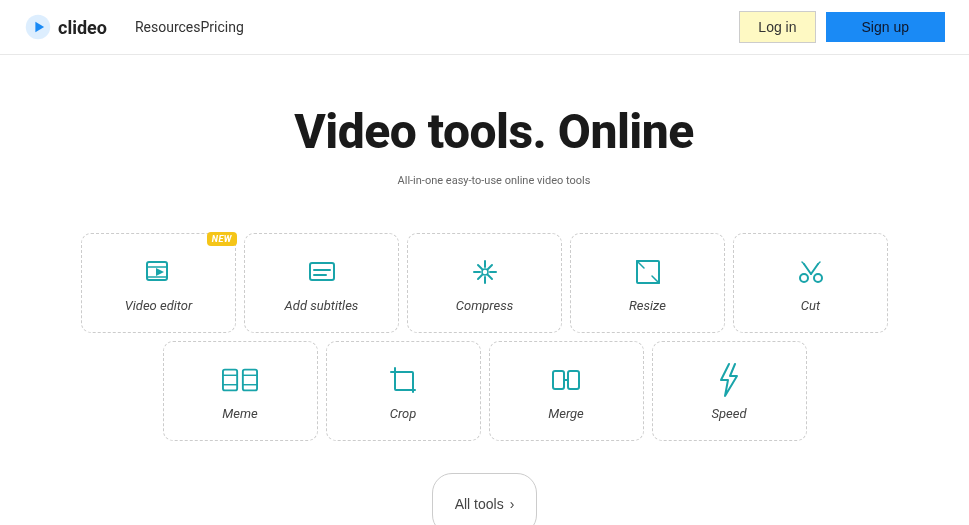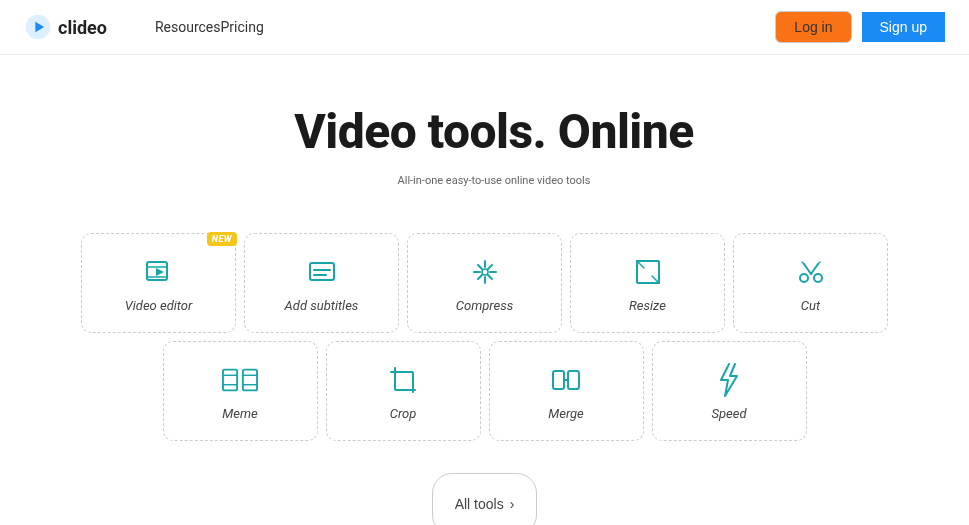--- a/index.html
+++ b/index.html
@@ -1,26 +1,26 @@
 <!DOCTYPE html>
 <html><head>
   <meta charset="utf-8">
   <style>
     * { margin: 0; padding: 0; box-sizing: border-box; }
     body { font-family: -apple-system, BlinkMacSystemFont, 'Segoe UI', Roboto, sans-serif; background: #fff; color: #222; width: 969px; min-height: 525px; overflow-x: hidden; }
 
     
     nav { display: flex; align-items: center; padding: 0 24px; height: 55px; border-bottom: 1px solid #e8e8e8; }
-    .logo { display: flex; align-items: center; gap: 6px; text-decoration: none; color: #222; font-weight: 700; font-size: 18px; margin-right: 48px; }
+    .logo { display: flex; align-items: center; gap: 6px; text-decoration: none; color: #222; font-weight: 700; font-size: 18px; margin-right: 28px; }
     .logo-icon { width: 28px; height: 28px; }
     .nav-links { display: flex; flex: 1; align-items: center; }
     .nav-link { text-decoration: none; color: #333; font-size: 14px; cursor: pointer; }
     .nav-actions { display: flex; gap: 10px; align-items: center; }
-    .btn-login { padding: 7px 18px; border: 1px solid #ccc; border-radius: 6px; background: #f97316; font-size: 14px; cursor: pointer; color: #333; }
-    .btn-signup { padding: 7px 18px; border: none; border-radius: 0; background: #1a8af5; color: #ffffff; font-size: 14px; cursor: pointer; font-weight: 500; }
+    .btn-login { padding: 7px 18px; border: 1px solid #ccc; border-radius: 0; background: #fef9c3; font-size: 14px; cursor: pointer; color: #333; }
+    .btn-signup { padding: 7px 36px; border: none; border-radius: 0; background: #1a8af5; color: #0f172a; font-size: 14px; cursor: pointer; font-weight: 500; }
 
     
     .hero { text-align: center; padding: 48px 20px 24px; margin-left: 19px; }
     .hero h1 { font-size: 48px; font-weight: 800; color: #1a1a1a; letter-spacing: -0.5px; margin-bottom: 14px; }
     .hero p { font-size: 11px; color: #666; }
 
     
     .tools-section { display: flex; flex-direction: column; align-items: center; padding: 18px 60px 10px; }
     .tools-row { display: flex; justify-content: center; gap: 0; }
     .tools-row-1 { margin-bottom: 0; }

